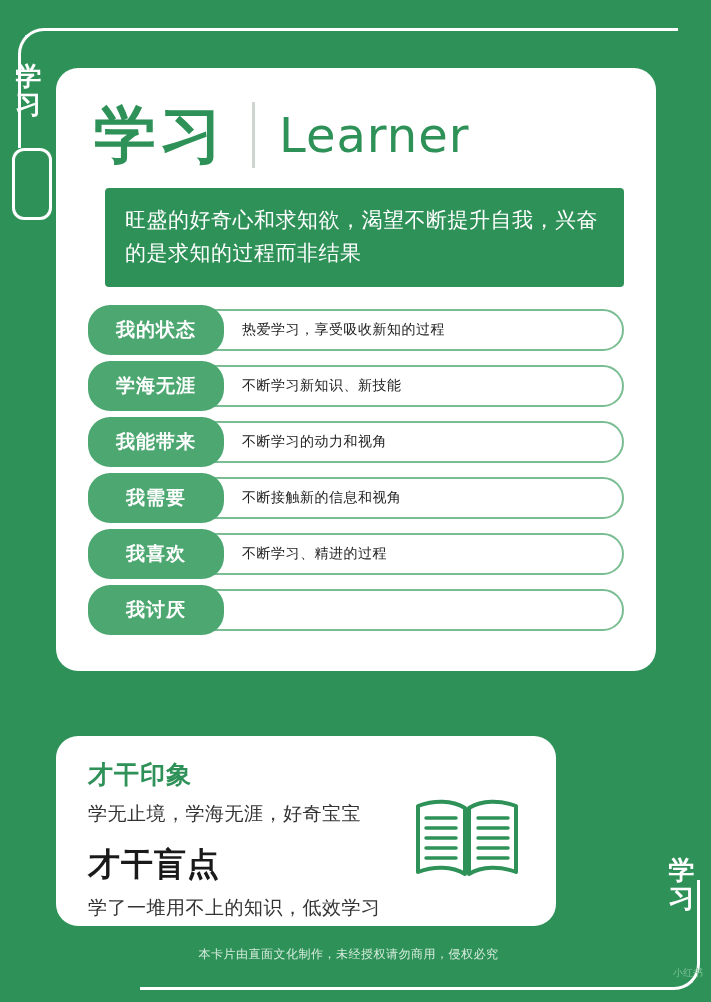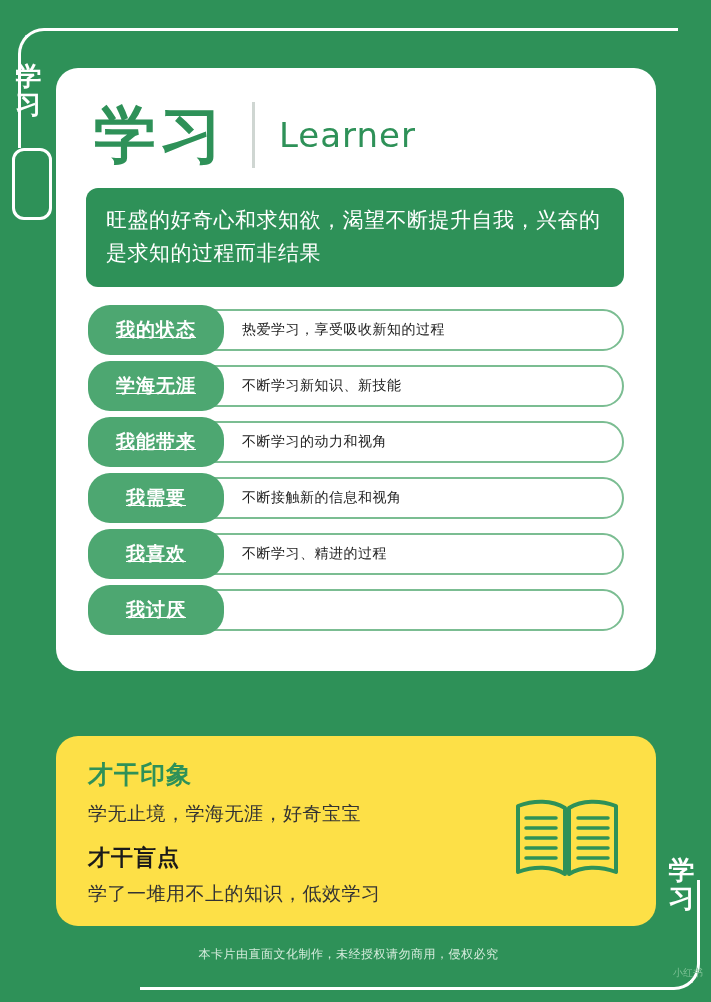--- a/index.html
+++ b/index.html
@@ -95,35 +95,35 @@
     letter-spacing: 4px;
     line-height: 1;
   }
   .title-divider {
     width: 3px;
     height: 66px;
     background: #cfd6d2;
     margin: 0 24px 0 26px;
   }
   .title-en {
-    font-size: 34px;
+    font-size: 48px;
     color: #2e9158;
     letter-spacing: 1px;
     font-family: "DejaVu Sans", "Liberation Sans", sans-serif;
   }
 
   .summary {
     background: #2e9158;
     color: #ffffff;
-    border-radius: 12px;
+    border-radius: 4px;
     padding: 16px 20px 18px 20px;
     font-size: 21px;
     line-height: 1.55;
     letter-spacing: 0.5px;
-    margin: 6px 4px 22px 2px;
+    margin: 6px 4px 22px 21px;
   }
 
   .rows {
     margin: 0 4px;
   }
   .row {
     display: flex;
     align-items: center;
     border: 2px solid #7bbd92;
     border-radius: 22px;
@@ -140,57 +140,56 @@
     letter-spacing: 1px;
     border-radius: 22px;
     height: 50px;
     min-width: 136px;
     margin: -2px 0 -2px -2px;
     display: flex;
     align-items: center;
     justify-content: center;
     box-sizing: border-box;
     flex: 0 0 auto;
-    text-decoration: underline;
   }
   .row-value {
     font-size: 14px;
     color: #222222;
     padding-left: 18px;
     letter-spacing: 0.5px;
   }
 
   
   .card-bottom {
     position: absolute;
     left: 56px;
     top: 736px;
-    width: 600px;
+    width: 500px;
     height: 190px;
-    background: #fde047;
+    background: #ffffff;
     border-radius: 22px;
     box-sizing: border-box;
     padding: 22px 28px;
   }
   .impression-title {
     color: #2e9158;
     font-size: 25px;
     font-weight: bold;
     letter-spacing: 1px;
     margin: 0 0 10px 4px;
   }
   .impression-text {
     color: #333333;
     font-size: 19px;
     letter-spacing: 0.5px;
     margin: 0 0 16px 4px;
   }
   .blind-title {
     color: #1a1a1a;
-    font-size: 22px;
+    font-size: 32px;
     font-weight: bold;
     letter-spacing: 1px;
     margin: 0 0 8px 4px;
   }
   .blind-text {
     color: #333333;
     font-size: 19px;
     letter-spacing: 0.5px;
     margin: 0 0 0 4px;
   }

